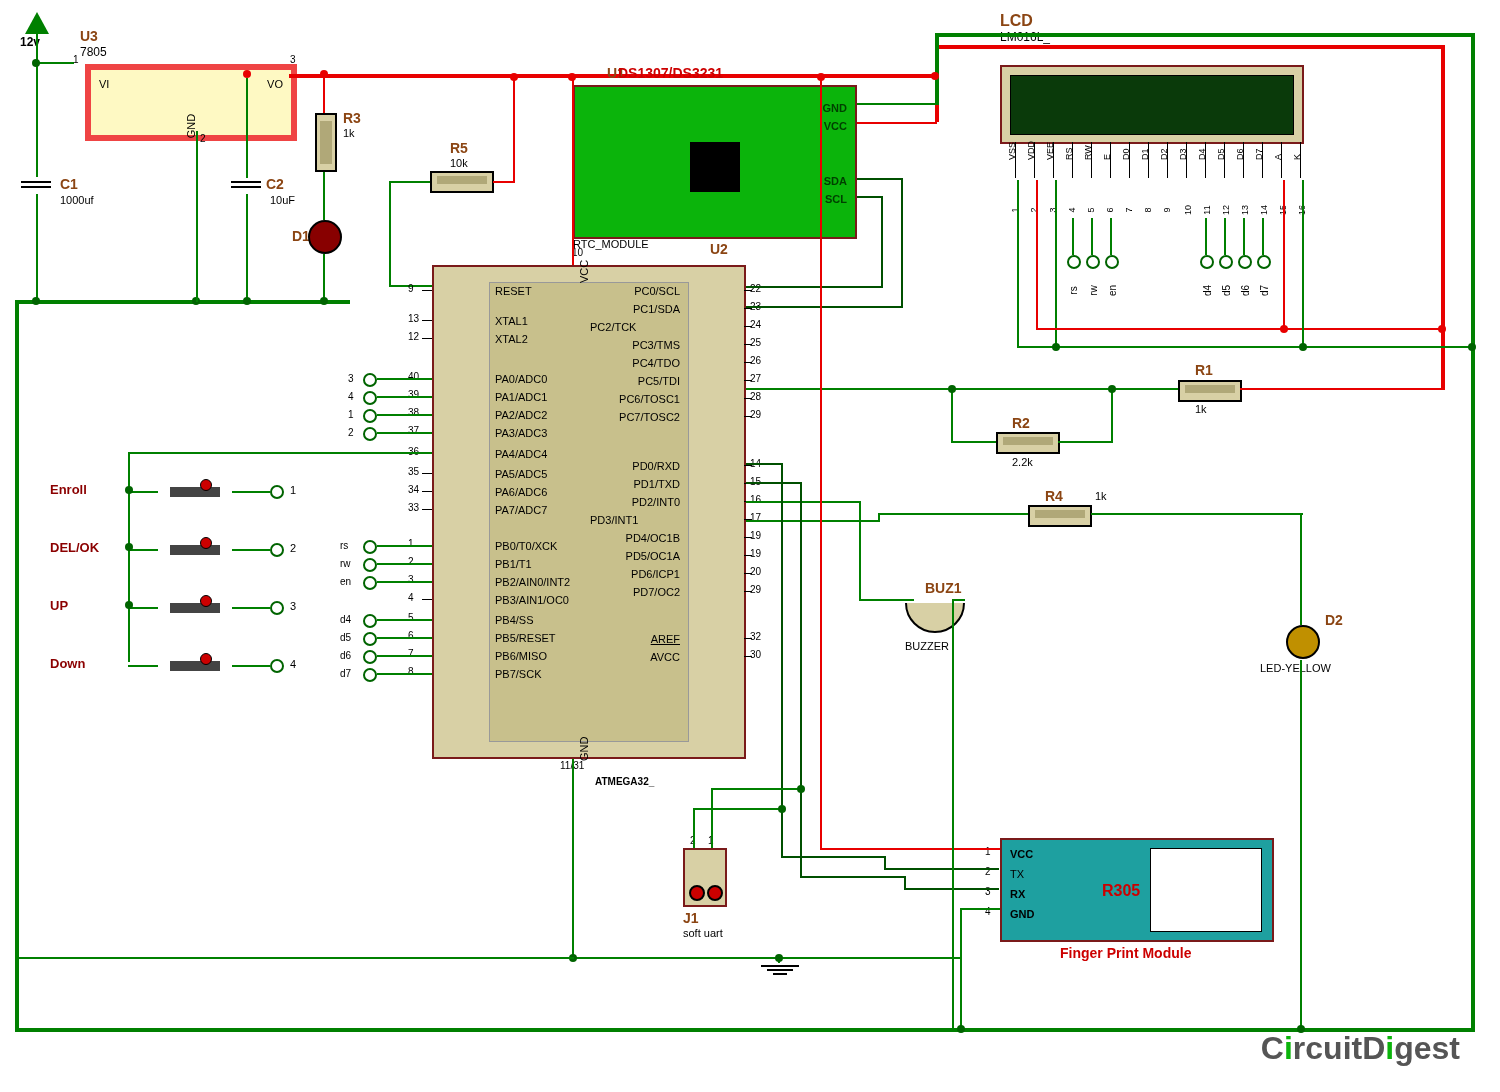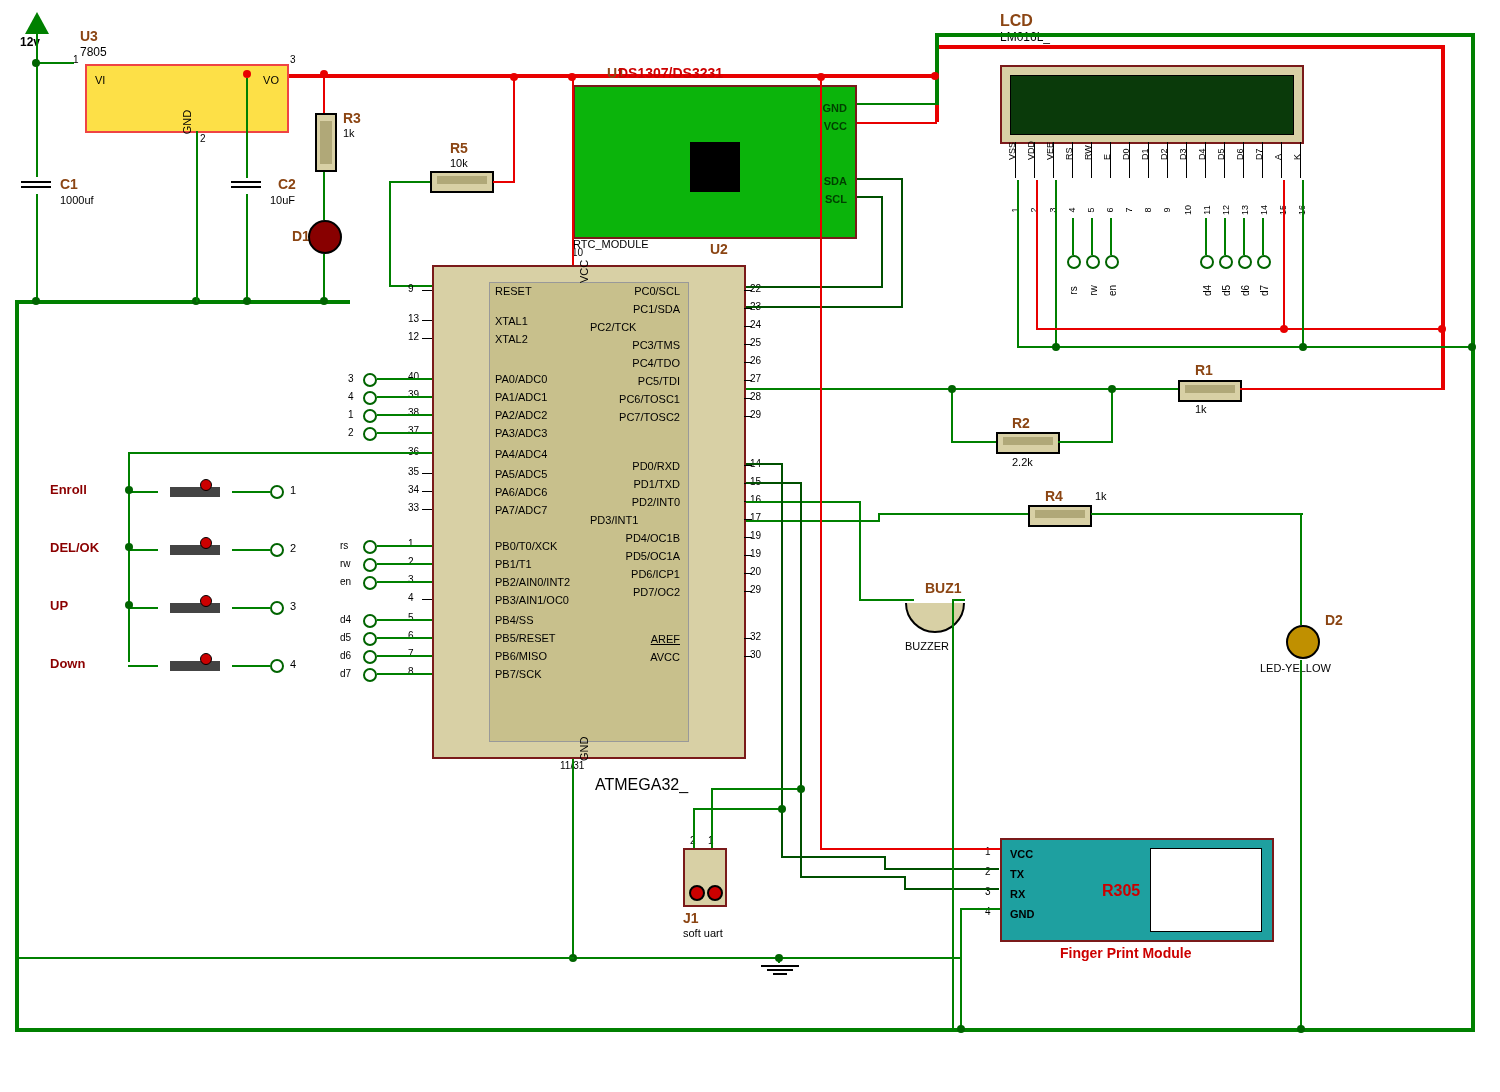--- a/index.html
+++ b/index.html
@@ -28,21 +28,21 @@
 .fp-screen{position:absolute;right:10px;top:8px;width:110px;height:82px;background:#fff;border:1px solid #000}
 .buzzer-body{width:60px;height:32px;overflow:hidden;position:relative}
 .buzzer-body::before{content:'';position:absolute;left:0;top:-30px;width:56px;height:56px;border-radius:50%;border:2px solid #000;background:#d8d0a5}
 .button{position:absolute;width:80px;height:24px}
 .button-body{width:50px;height:10px;background:#444;margin:7px auto;position:relative}
 .button-dot{width:10px;height:10px;border-radius:50%;background:#c00;position:absolute;top:-8px;right:8px;border:1px solid #000}
 .j1-body{position:absolute;width:40px;height:55px;border:2px solid #7a1a1a;background:#d8d0a5}
 .j1-pin{width:12px;height:12px;border-radius:50%;background:#c00;border:2px solid #000;position:absolute}
 .gnd-sym{position:absolute;width:40px}
 .gnd-line{height:2px;background:#000;margin:2px auto}
-.reg{position:absolute;width:200px;height:65px;border:2px solid #ef4444;background:#fde047}
+.reg{position:absolute;width:200px;height:65px;border:6px solid #ef4444;background:#fef9c3}
 .logo{position:absolute;right:40px;bottom:25px;font-size:32px;font-weight:bold;color:#555}
 .logo span{color:#0bb40b}
 .mcu{position:absolute;width:310px;height:490px;border:2px solid #7a1a1a;background:#d8d0a5}
 .mcu-center{position:absolute;left:55px;top:15px;right:55px;bottom:15px;background:#c8c08c;border:1px solid #999}
 </style>
 </head>
 <body>
 <div class="canvas">
 
 <svg style="position:absolute;left:25px;top:12px;width:24px;height:22px">
@@ -72,21 +72,21 @@
 <div class="label" style="left:60px;top:176px">C1</div>
 <div class="label label-black" style="left:60px;top:194px;font-size:11px;font-weight:normal">1000uf</div>
 <div class="wire" style="left:36px;top:62px;width:2px;height:115px"></div>
 <div class="cap" style="left:21px;top:178px">
       <div class="cap-plate"></div>
       <div class="cap-plate"></div>
     </div>
 <div class="wire" style="left:36px;top:194px;width:2px;height:108px"></div>
 <div class="node" style="left:32px;top:59px"></div>
 
-<div class="label" style="left:278px;top:176px">C2</div>
+<div class="label" style="left:266px;top:176px">C2</div>
 <div class="label label-black" style="left:270px;top:194px;font-size:11px;font-weight:normal">10uF</div>
 <div class="wire" style="left:246px;top:78px;width:2px;height:100px"></div>
 <div class="cap" style="left:231px;top:178px">
       <div class="cap-plate"></div>
       <div class="cap-plate"></div>
     </div>
 <div class="wire" style="left:246px;top:194px;width:2px;height:108px"></div>
 
 <div class="label" style="left:343px;top:110px">R3</div>
 <div class="label label-black" style="left:343px;top:127px;font-size:11px;font-weight:normal">1k</div>
@@ -136,21 +136,21 @@
 <div class="wire wire-dkgrn" style="left:857px;top:196px;width:26px;height:2px"></div>
 
 <div class="label" style="left:710px;top:241px">U2</div>
 <div class="mcu" style="left:432px;top:265px">
   <div class="mcu-center"></div>
   <div class="pin-text" style="left:150px;top:10px;transform:rotate(-90deg);transform-origin:left">VCC</div>
   <div class="pin-text" style="left:150px;bottom:-10px;transform:rotate(-90deg);transform-origin:left">GND</div>
 </div>
 <div class="pin-num" style="left:572px;top:247px">10</div>
 <div class="pin-num" style="left:560px;top:760px">11/31</div>
-<div class="label label-black" style="left:595px;top:776px;font-size:16px;font-weight:normal">ATMEGA32_</div>
+<div class="label label-black" style="left:595px;top:776px;font-size:10px;font-weight:bold">ATMEGA32_</div>
 
 <div class="wire wire-red" style="left:572px;top:78px;width:2px;height:187px"></div>
 <div class="node node-red" style="left:568px;top:73px"></div>
 <div class="wire" style="left:572px;top:759px;width:2px;height:200px"></div>
 
 <div id="mcu-left-pins">
       <div class="pin-num" style="left: 408px; top: 283px;">9</div>
       <div class="wire" style="left: 422px; top: 290px; width: 10px; height: 1px; background: rgb(0, 0, 0);"></div>
       <div class="pin-text" style="left: 495px; top: 285px;">RESET</div>
       <div class="pin-num" style="left: 408px; top: 313px;">13</div>
@@ -403,21 +403,21 @@
 <div class="buzzer-body" style="position:absolute;left:905px;top:603px"></div>
 <div class="label label-black" style="left:905px;top:640px;font-size:11px;font-weight:normal">BUZZER</div>
 
 <div class="label" style="left:1325px;top:612px">D2</div>
 <div class="led led-yellow" style="left:1286px;top:625px"></div>
 <div class="label label-black" style="left:1260px;top:662px;font-size:11px;font-weight:normal">LED-YELLOW</div>
 
 <div class="fp-module" style="left:1000px;top:838px">
   <div class="fp-screen"></div>
   <div class="pin-text" style="left:8px;top:8px;font-weight:bold">VCC</div>
-  <div class="pin-text" style="left:8px;top:28px;font-weight:bold">TX</div>
+  <div class="pin-text" style="left:8px;top:28px;font-weight:normal">TX</div>
   <div class="pin-text" style="left:8px;top:48px;font-weight:bold">RX</div>
   <div class="pin-text" style="left:8px;top:68px;font-weight:bold">GND</div>
   <div class="label" style="left:100px;top:42px;color:#c00;font-size:16px">R305</div>
 </div>
 <div class="label" style="left:1060px;top:945px;color:#c00">Finger Print Module</div>
 <div id="fp-pin-nums">
       <div class="pin-num" style="left: 985px; top: 846px;">1</div>
       <div class="pin-num" style="left: 985px; top: 866px;">2</div>
       <div class="pin-num" style="left: 985px; top: 886px;">3</div>
       <div class="pin-num" style="left: 985px; top: 906px;">4</div>
@@ -570,14 +570,15 @@
 <div class="wire" style="left:1017px;top:346px;width:457px;height:2px"></div>
 <div class="node" style="left:1052px;top:343px"></div>
 <div class="node" style="left:1468px;top:343px"></div>
 <div class="wire wire-red" style="left:1036px;top:328px;width:408px;height:2px"></div>
 <div class="node node-red" style="left:1438px;top:325px"></div>
 <div class="wire wire-red" style="left:1283px;top:180px;width:2px;height:150px"></div>
 <div class="node node-red" style="left:1280px;top:325px"></div>
 <div class="wire" style="left:1302px;top:180px;width:2px;height:168px"></div>
 <div class="node" style="left:1299px;top:343px"></div>
 
+<div class="logo">C<span>i</span>rcuitD<span>i</span>gest</div>
 
 </div>
 
 </body></html>

